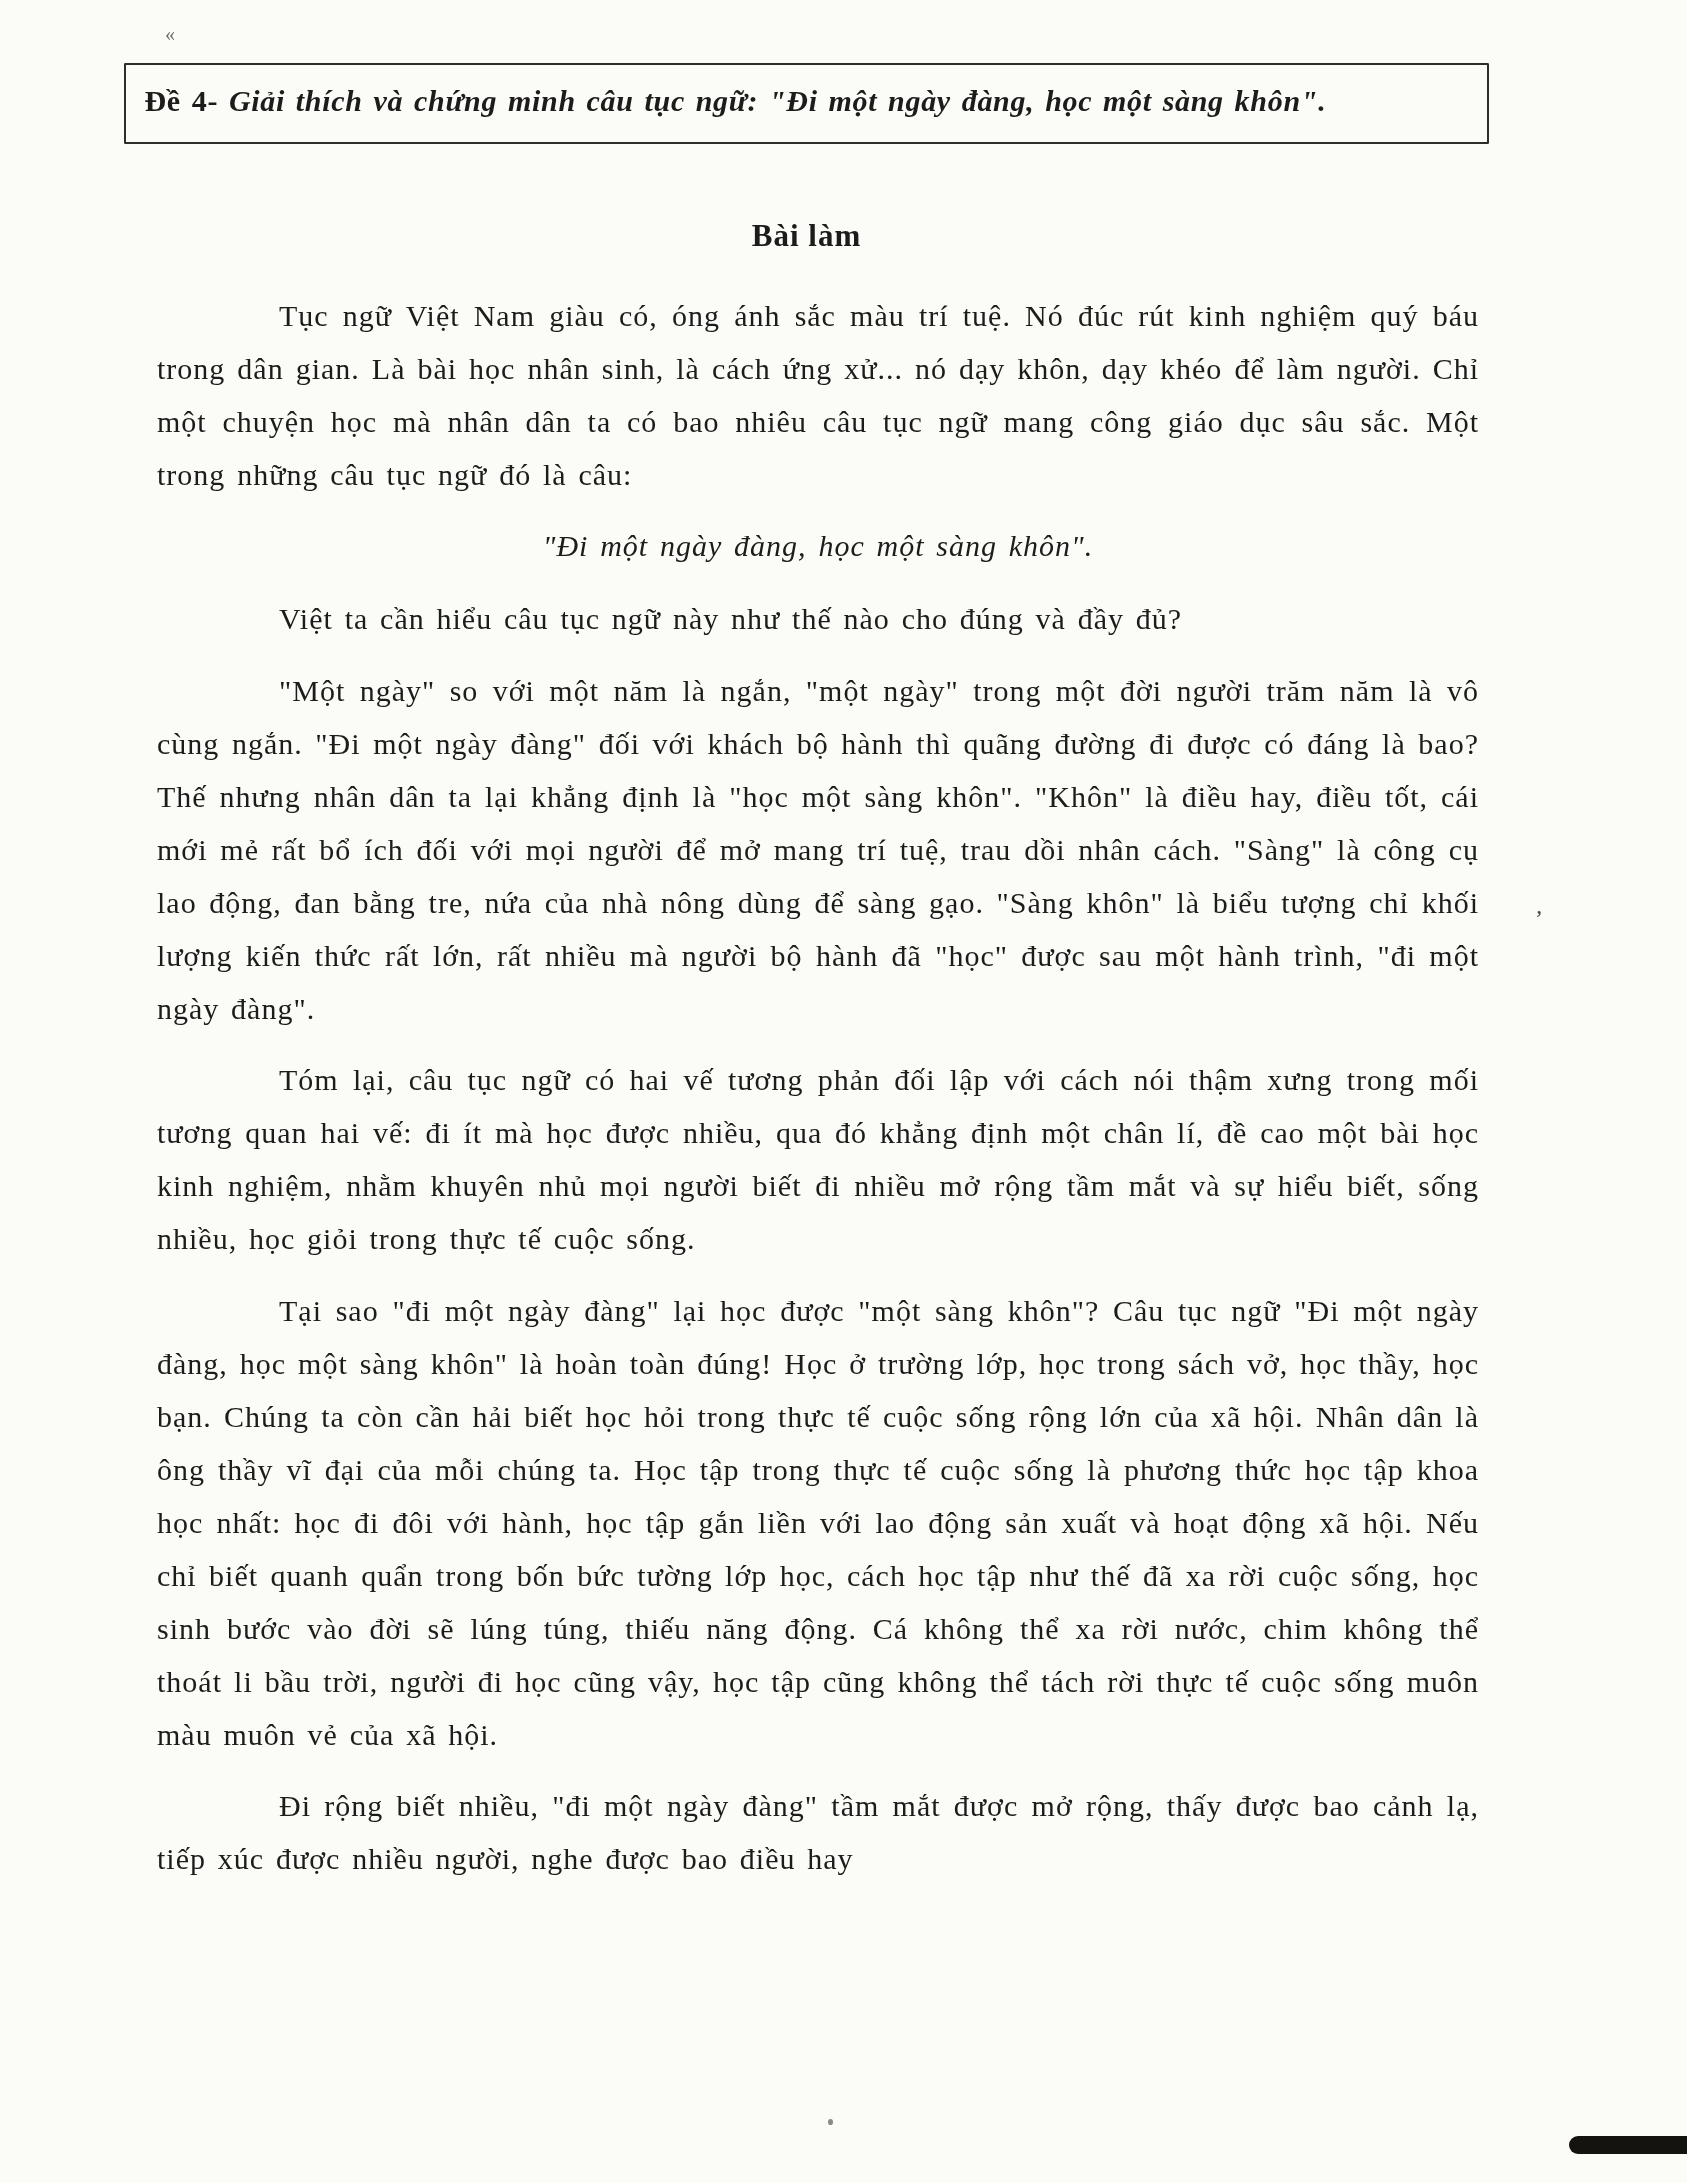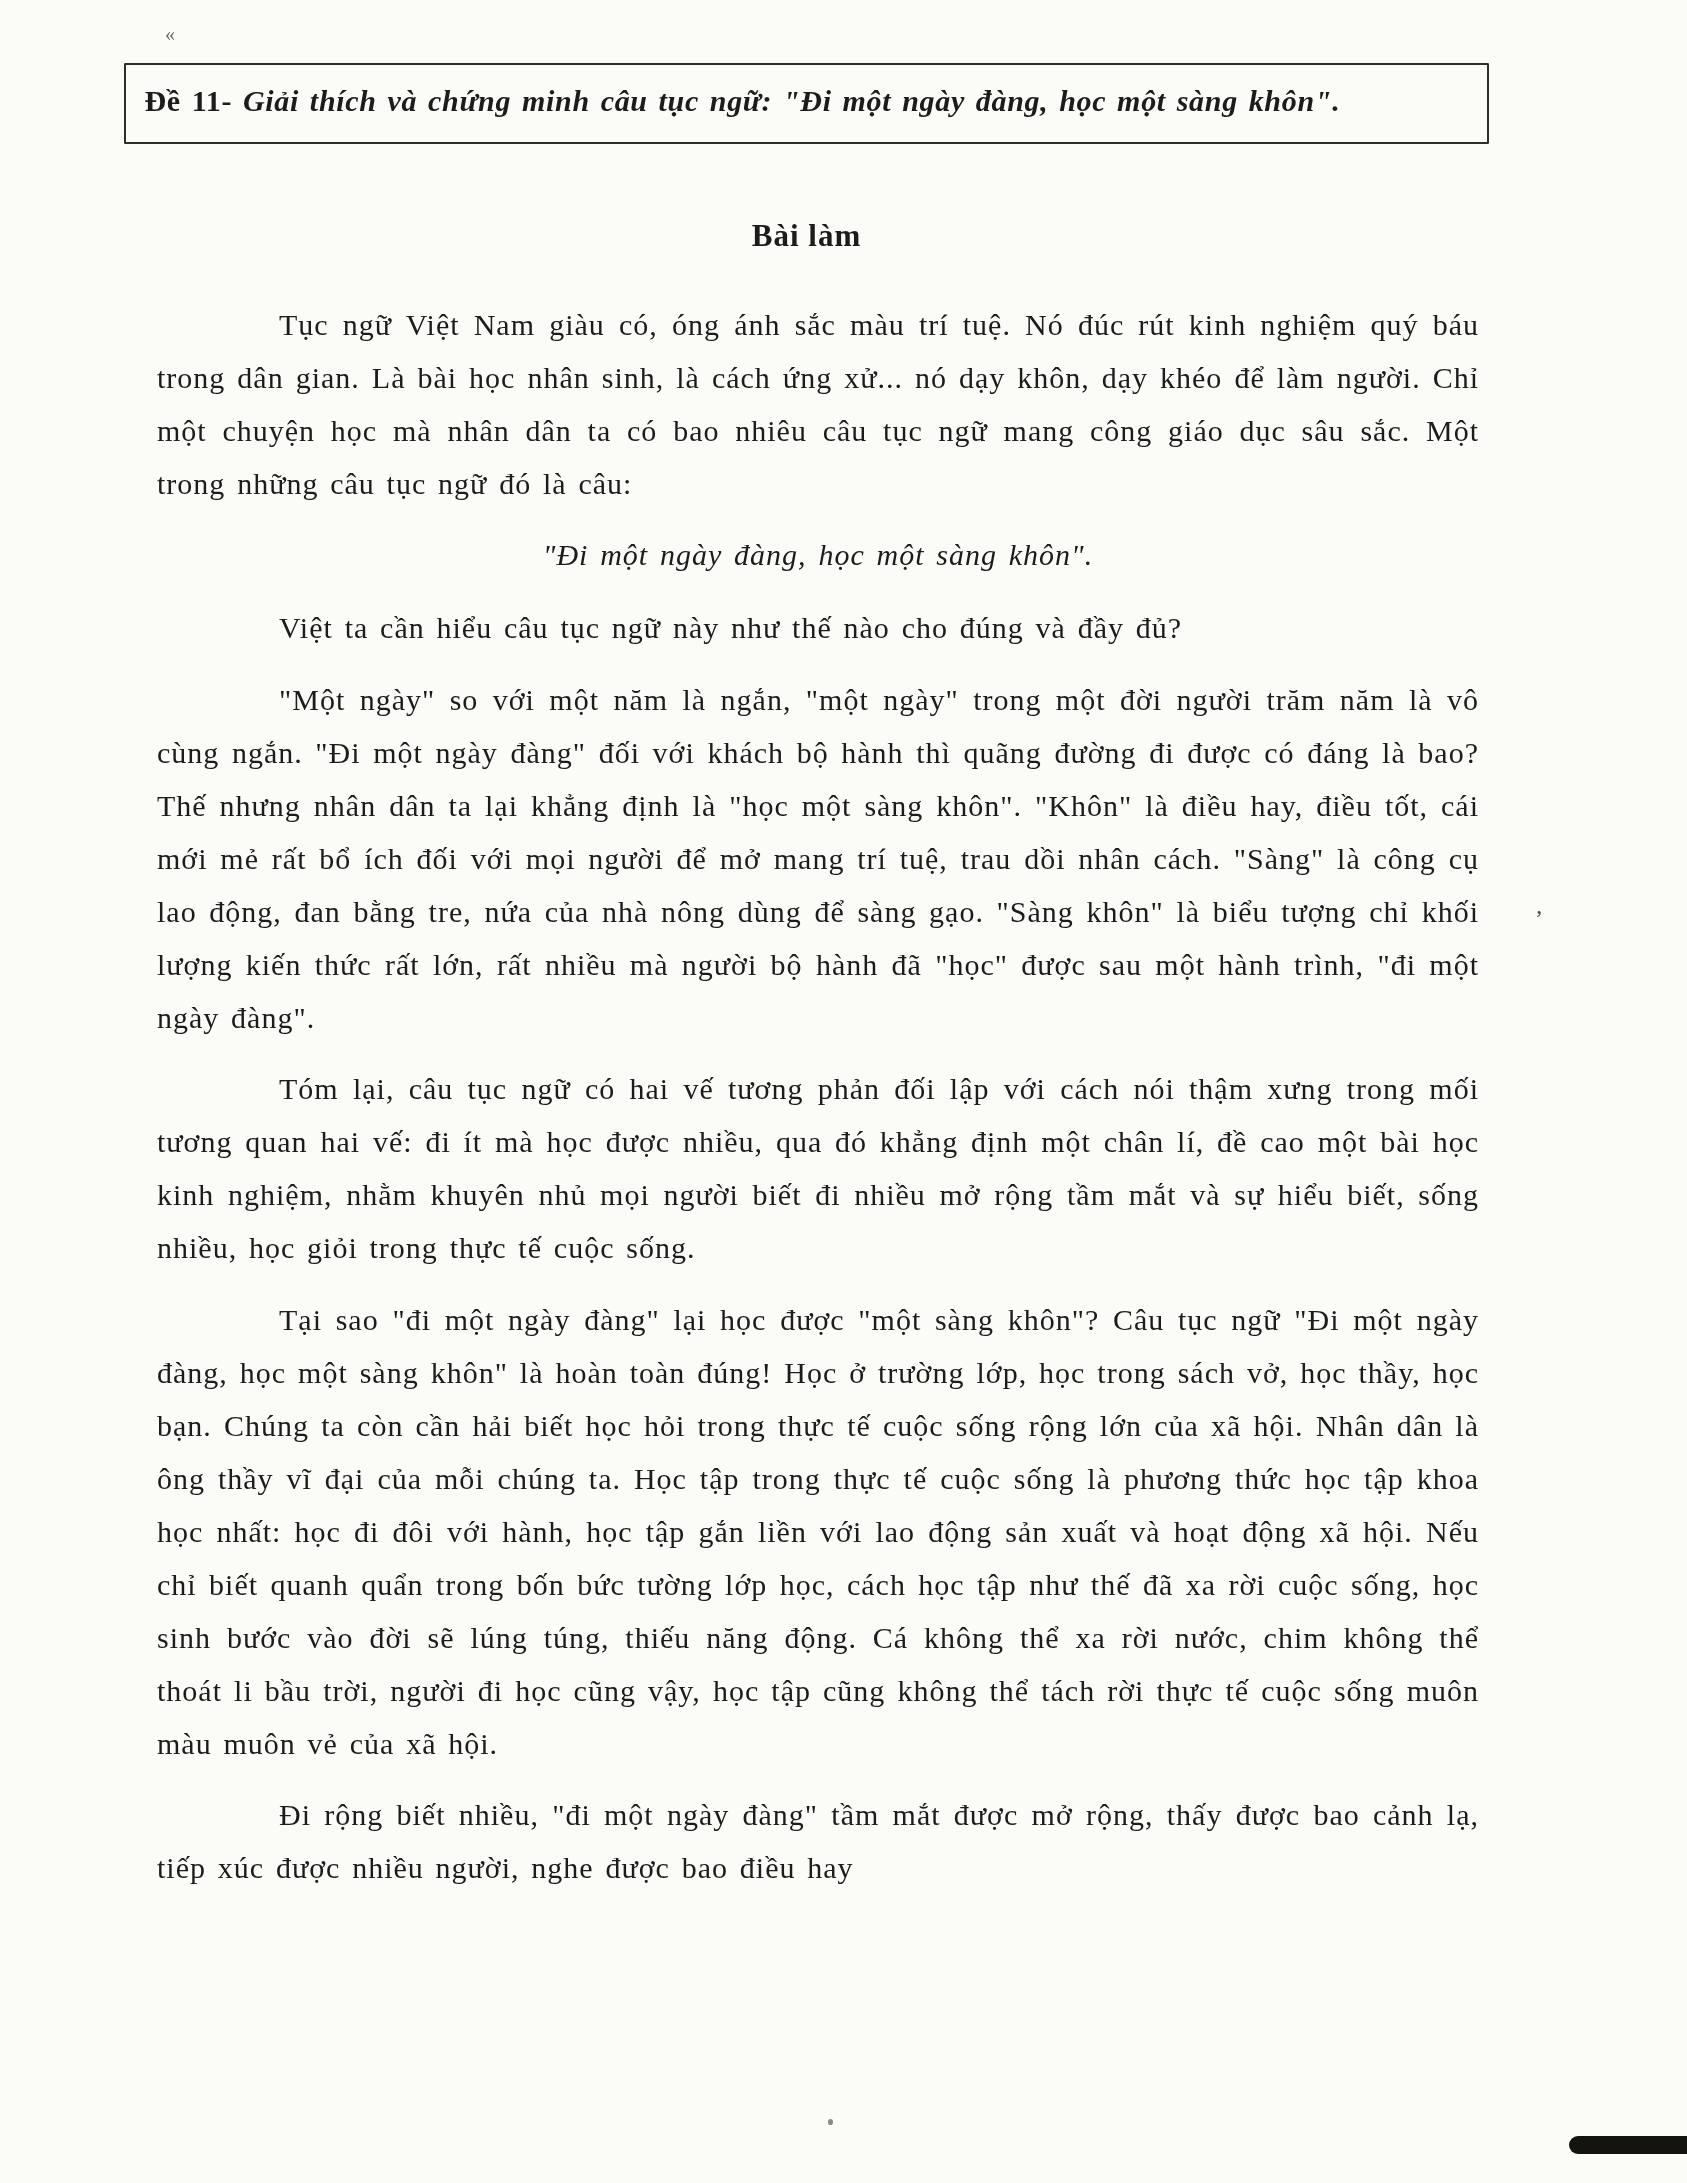--- a/index.html
+++ b/index.html
@@ -31,21 +31,21 @@
   }
   .title-label { font-style: normal; }
   .title-rest  { font-style: italic; font-family: Liberation Serif, serif; }
 
   
   .essay-heading {
     text-align: center;
     font-weight: bold;
     font-size: 31px;
     letter-spacing: 1px;
-    margin: 74px 198px 44px 124px;
+    margin: 74px 198px 35px 124px;
   }
 
   
   .content {
     margin-left: 157px;
     width: 1322px;
     font-size: 30px;
     line-height: 53px;
     letter-spacing: 1px;
     word-spacing: 3.3px;
@@ -97,21 +97,21 @@
   }
 </style>
 </head>
 <body>
 
 <div class="page">
 
   <span class="speck-corner">«</span>
 
   <div class="title-box">
-    <span class="title-label">Đề 11-</span><span class="title-rest"> Giải thích và chứng minh câu tục ngữ: "Đi một ngày đàng, học một sàng khôn".</span>
+    <span class="title-label">Đề 4-</span><span class="title-rest"> Giải thích và chứng minh câu tục ngữ: "Đi một ngày đàng, học một sàng khôn".</span>
   </div>
 
   <div class="essay-heading">Bài làm</div>
 
   <div class="content">
     <p>Tục ngữ Việt Nam giàu có, óng ánh sắc màu trí tuệ. Nó đúc rút kinh nghiệm quý báu trong dân gian. Là bài học nhân sinh, là cách ứng xử... nó dạy khôn, dạy khéo để làm người. Chỉ một chuyện học mà nhân dân ta có bao nhiêu câu tục ngữ mang công giáo dục sâu sắc. Một trong những câu tục ngữ đó là câu:</p>
     <p class="quote">"Đi một ngày đàng, học một sàng khôn".</p>
     <p>Việt ta cần hiểu câu tục ngữ này như thế nào cho đúng và đầy đủ?</p>
     <p>"Một ngày" so với một năm là ngắn, "một ngày" trong một đời người trăm năm là vô cùng ngắn. "Đi một ngày đàng" đối với khách bộ hành thì quãng đường đi được có đáng là bao? Thế nhưng nhân dân ta lại khẳng định là "học một sàng khôn". "Khôn" là điều hay, điều tốt, cái mới mẻ rất bổ ích đối với mọi người để mở mang trí tuệ, trau dồi nhân cách. "Sàng" là công cụ lao động, đan bằng tre, nứa của nhà nông dùng để sàng gạo. "Sàng khôn" là biểu tượng chỉ khối lượng kiến thức rất lớn, rất nhiều mà người bộ hành đã "học" được sau một hành trình, "đi một ngày đàng".</p>
     <p>Tóm lại, câu tục ngữ có hai vế tương phản đối lập với cách nói thậm xưng trong mối tương quan hai vế: đi ít mà học được nhiều, qua đó khẳng định một chân lí, đề cao một bài học kinh nghiệm, nhằm khuyên nhủ mọi người biết đi nhiều mở rộng tầm mắt và sự hiểu biết, sống nhiều, học giỏi trong thực tế cuộc sống.</p>

